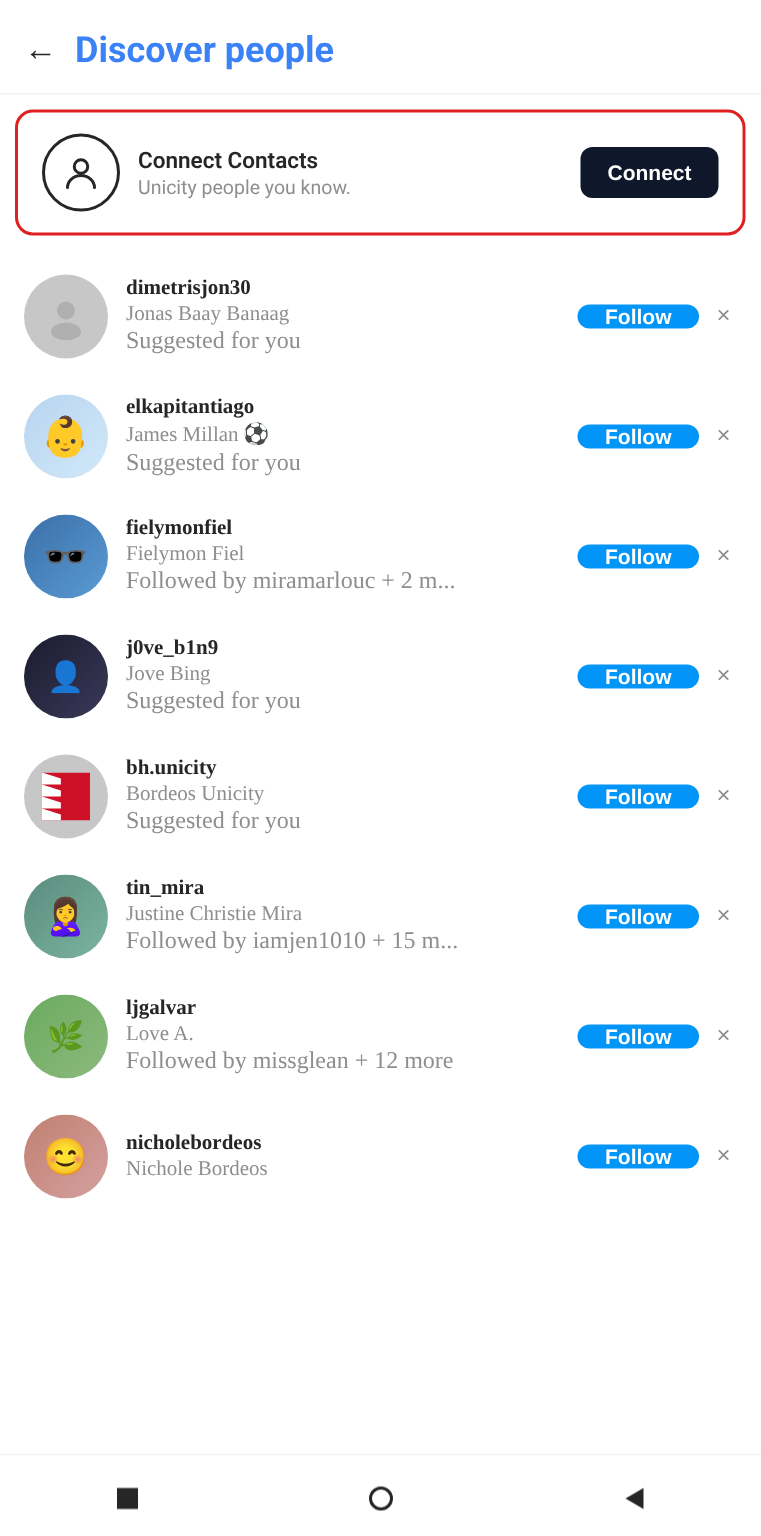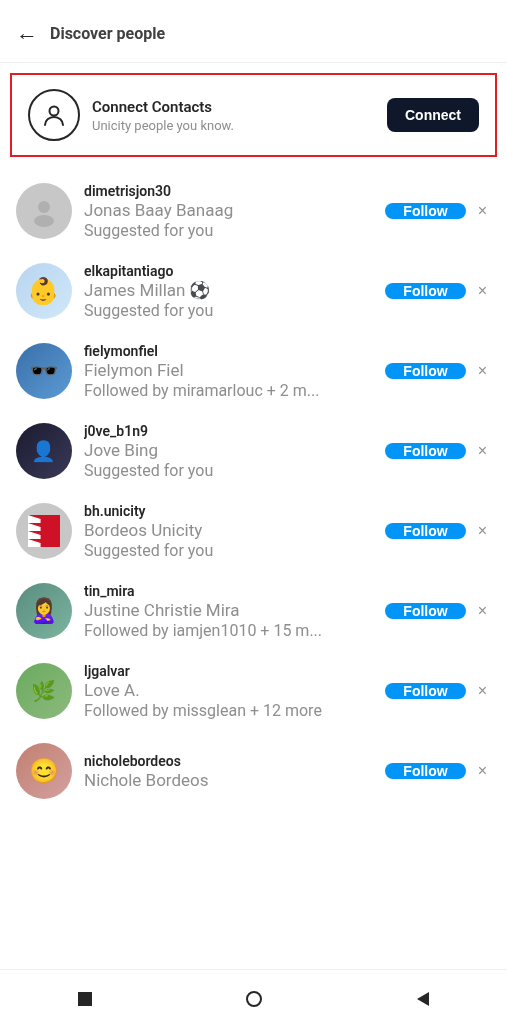--- a/index.html
+++ b/index.html
@@ -21,33 +21,33 @@
     }
     .back-btn {
       background: none;
       border: none;
       cursor: pointer;
       padding: 4px 12px 4px 0;
       font-size: 22px;
       color: #262626;
     }
     .header-title {
-      font-size: 16px;
+      font-size: 24px;
       font-weight: 700;
-      color: #404040;
+      color: #3b82f6;
     }
 
     
     .connect-banner {
       display: flex;
       align-items: center;
       padding: 14px 16px;
       border: 2.5px solid #e02020;
       margin: 10px 10px;
-      border-radius: 0;
+      border-radius: 12px;
       background: #fff;
     }
     .connect-icon-wrap {
       width: 52px;
       height: 52px;
       border-radius: 50%;
       border: 2.5px solid #262626;
       display: flex;
       align-items: center;
       justify-content: center;
@@ -107,31 +107,32 @@
       justify-content: center;
     }
     .avatar svg {
       width: 32px;
       height: 32px;
       fill: #a0a0a0;
     }
     .person-info {
       flex: 1;
       min-width: 0;
+      font-family: Liberation Serif, serif;
     }
     .person-username {
       font-size: 14px;
       font-weight: 600;
       color: #262626;
       white-space: nowrap;
       overflow: hidden;
       text-overflow: ellipsis;
     }
     .person-name {
-      font-size: 17px;
+      font-size: 14px;
       color: #8e8e8e;
       margin-top: 1px;
       white-space: nowrap;
       overflow: hidden;
       text-overflow: ellipsis;
     }
     .person-sub {
       font-size: 16px;
       color: #8e8e8e;
       margin-top: 1px;

